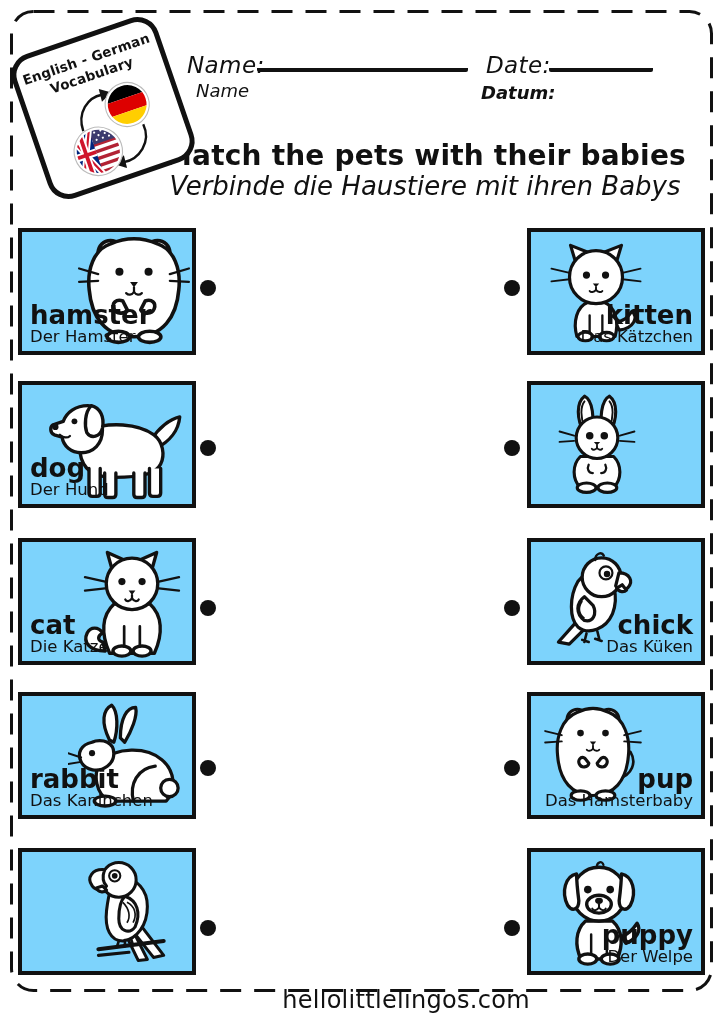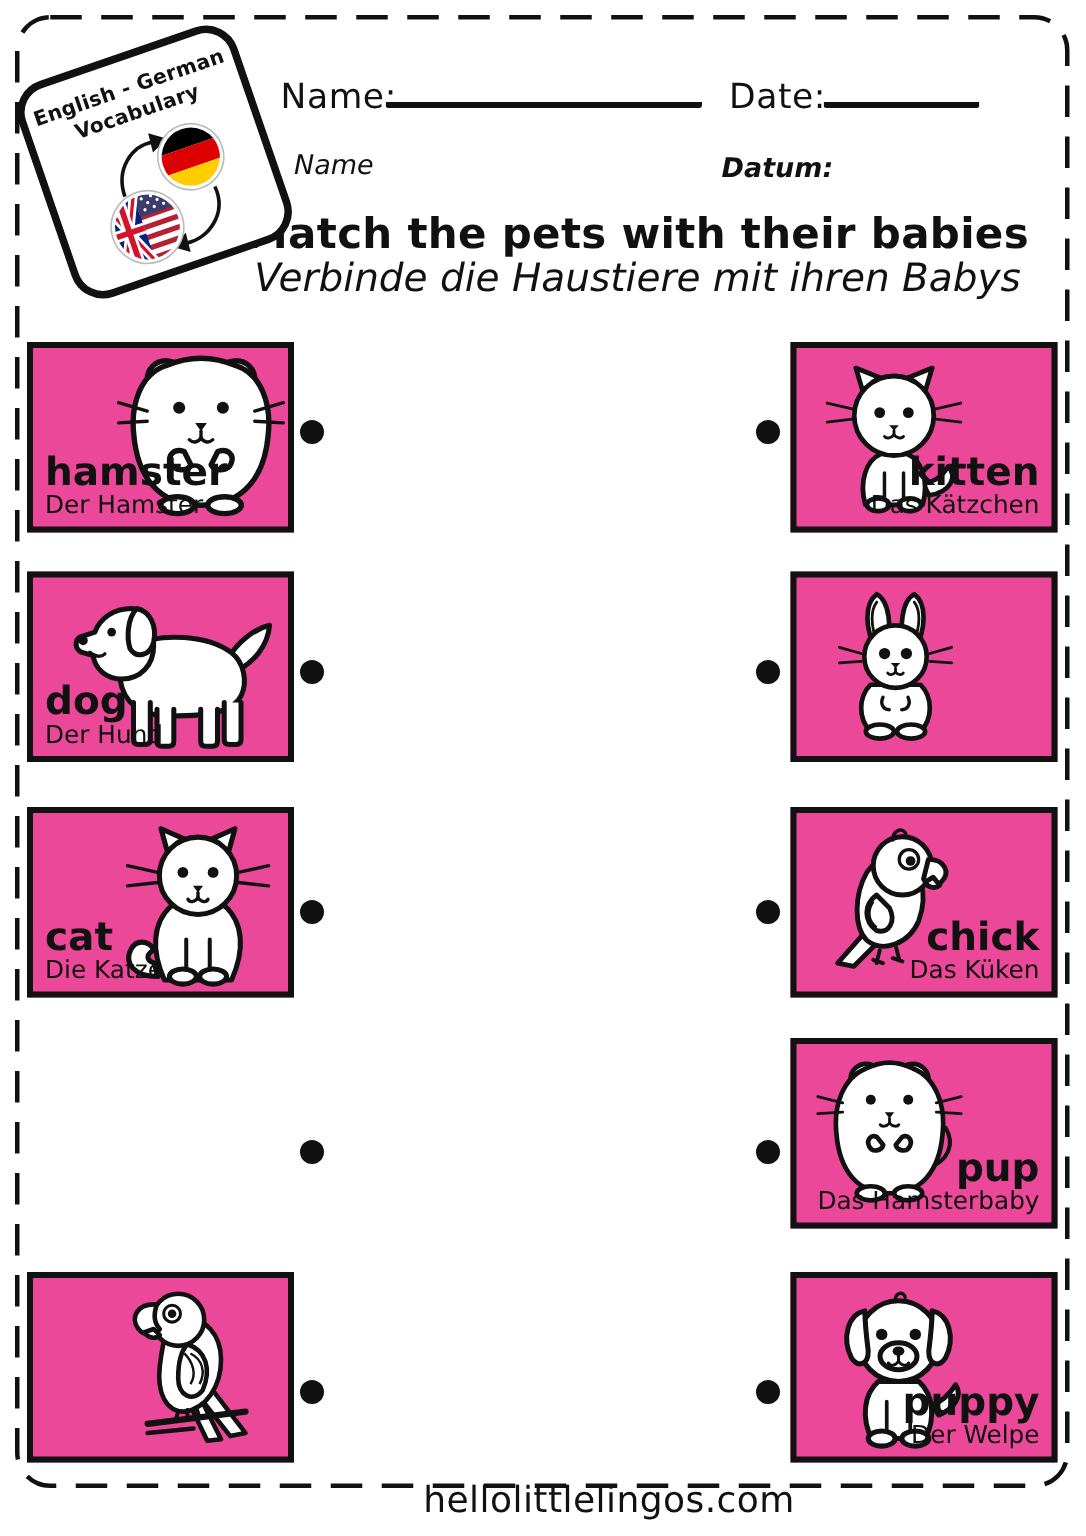--- a/index.html
+++ b/index.html
@@ -13,35 +13,35 @@
   
   .badge {
     position:absolute; left:26px; top:32px; width:154px; height:152px;
     border:5px solid #111; border-radius:22px; background:#fff;
     transform:rotate(-19deg); display:flex; flex-direction:column; align-items:center;
     padding-top:11px; z-index:3;
   }
   .badge-line { font-size:13.5px; font-weight:bold; letter-spacing:.2px; line-height:1.25; }
 
   
-  .lbl { position:absolute; font-size:23px; letter-spacing:.4px; }
-  .sublbl { position:absolute; font-style:italic; font-size:18px;margin-top:20px; }
+  .lbl { position:absolute; font-size:23px; letter-spacing:.4px;font-style:italic; }
+  .sublbl { position:absolute; font-style:italic; font-size:18px; }
   .fill-line { position:absolute; border-bottom:4px solid #111; border-radius:2px; }
 
   .title {
     position:absolute; left:130px; top:139px; width:590px; text-align:center;
     font-size:28px; font-weight:bold; letter-spacing:.2px;
   }
   .subtitle {
     position:absolute; left:130px; top:171px; width:590px; text-align:center;
     font-size:26px; font-style:italic;
   }
 
   
-  .card { position:absolute; width:178px; height:127px; border:4px solid #111; background:#ec4899; }
+  .card { position:absolute; width:178px; height:127px; border:4px solid #111; background:#7dd3fc; }
   .card.left  { left:18px; }
   .card.right { left:527px;padding-left:44px; }
   .r1{top:228px}.r2{top:381px}.r3{top:538px}.r4{top:692px}.r5{top:848px}
   .card svg.art { position:absolute; z-index:1; }
   .card .caption { position:absolute; bottom:4px; z-index:2; }
   .card.left  .caption { left:8px;  text-align:left; }
   .card.right .caption { right:8px; text-align:right; }
   .word { font-size:26px; font-weight:bold; line-height:1.02; }
   .translation { font-size:16.5px; line-height:1.15; }
 
@@ -218,20 +218,42 @@
           <path d="M74,36 L92,38"></path>
       </g>
     </svg>
     <div class="caption">
       <div class="word">cat</div>
       <div class="translation">Die Katze</div>
     </div>
   </div>
   <div class="dot" style="left:200px; top:600px;"></div>
 
+  <div class="card left r4">
+    <svg class="art" style="right:4px; top:7px;" width="120" height="109" viewBox="0 0 110 100">
+      <g fill="#fff" stroke="#111" stroke-width="3" stroke-linecap="round" stroke-linejoin="round">
+        <path d="M38,34 C30,18 32,6 40,2 C46,8 46,24 42,36 Z"></path>
+        <path d="M48,32 C48,14 54,4 62,4 C64,12 58,26 52,36 Z"></path>
+        <path d="M30,54 C44,40 72,40 86,52 C98,62 100,80 90,90 L38,90 C26,84 22,66 30,54 Z"></path>
+        <path d="M60,90 C56,74 64,60 80,58" fill="none"></path>
+        <circle cx="93" cy="78" r="8"></circle>
+        <path d="M22,36 C12,38 8,46 12,54 C16,62 28,64 36,58 C44,52 44,40 36,36 C32,34 26,34 22,36 Z"></path>
+        <ellipse cx="34" cy="90" rx="10" ry="4.5"></ellipse>
+      </g>
+      <circle cx="22" cy="46" r="2.8" fill="#111"></circle>
+      <g fill="none" stroke="#111" stroke-width="1.8" stroke-linecap="round">
+        <path d="M12,50 L0,46"></path>
+          <path d="M12,54 L0,56"></path>
+      </g>
+    </svg>
+    <div class="caption">
+      <div class="word">rabbit</div>
+      <div class="translation">Das Kaninchen</div>
+    </div>
+  </div>
   <div class="dot" style="left:200px; top:760px;"></div>
 
   <div class="card left r5">
     <svg class="art" style="right:12px; top:3px;" width="102" height="113" viewBox="0 0 100 110">
       <g fill="#fff" stroke="#111" stroke-width="3" stroke-linecap="round" stroke-linejoin="round">
         <path d="M58,64 L84,98 L74,100 L52,72 Z"></path>
         <path d="M52,70 L68,102 L59,103 L46,76 Z"></path>
         <path d="M42,22 C58,22 68,34 68,50 C68,68 58,82 44,84 C32,84 26,72 28,54 C30,38 32,26 42,22 Z"></path>
         <path d="M46,40 C58,44 62,56 56,70 C50,78 40,74 40,62 C40,52 42,44 46,40 Z"></path>
         <circle cx="40" cy="24" r="17"></circle>

